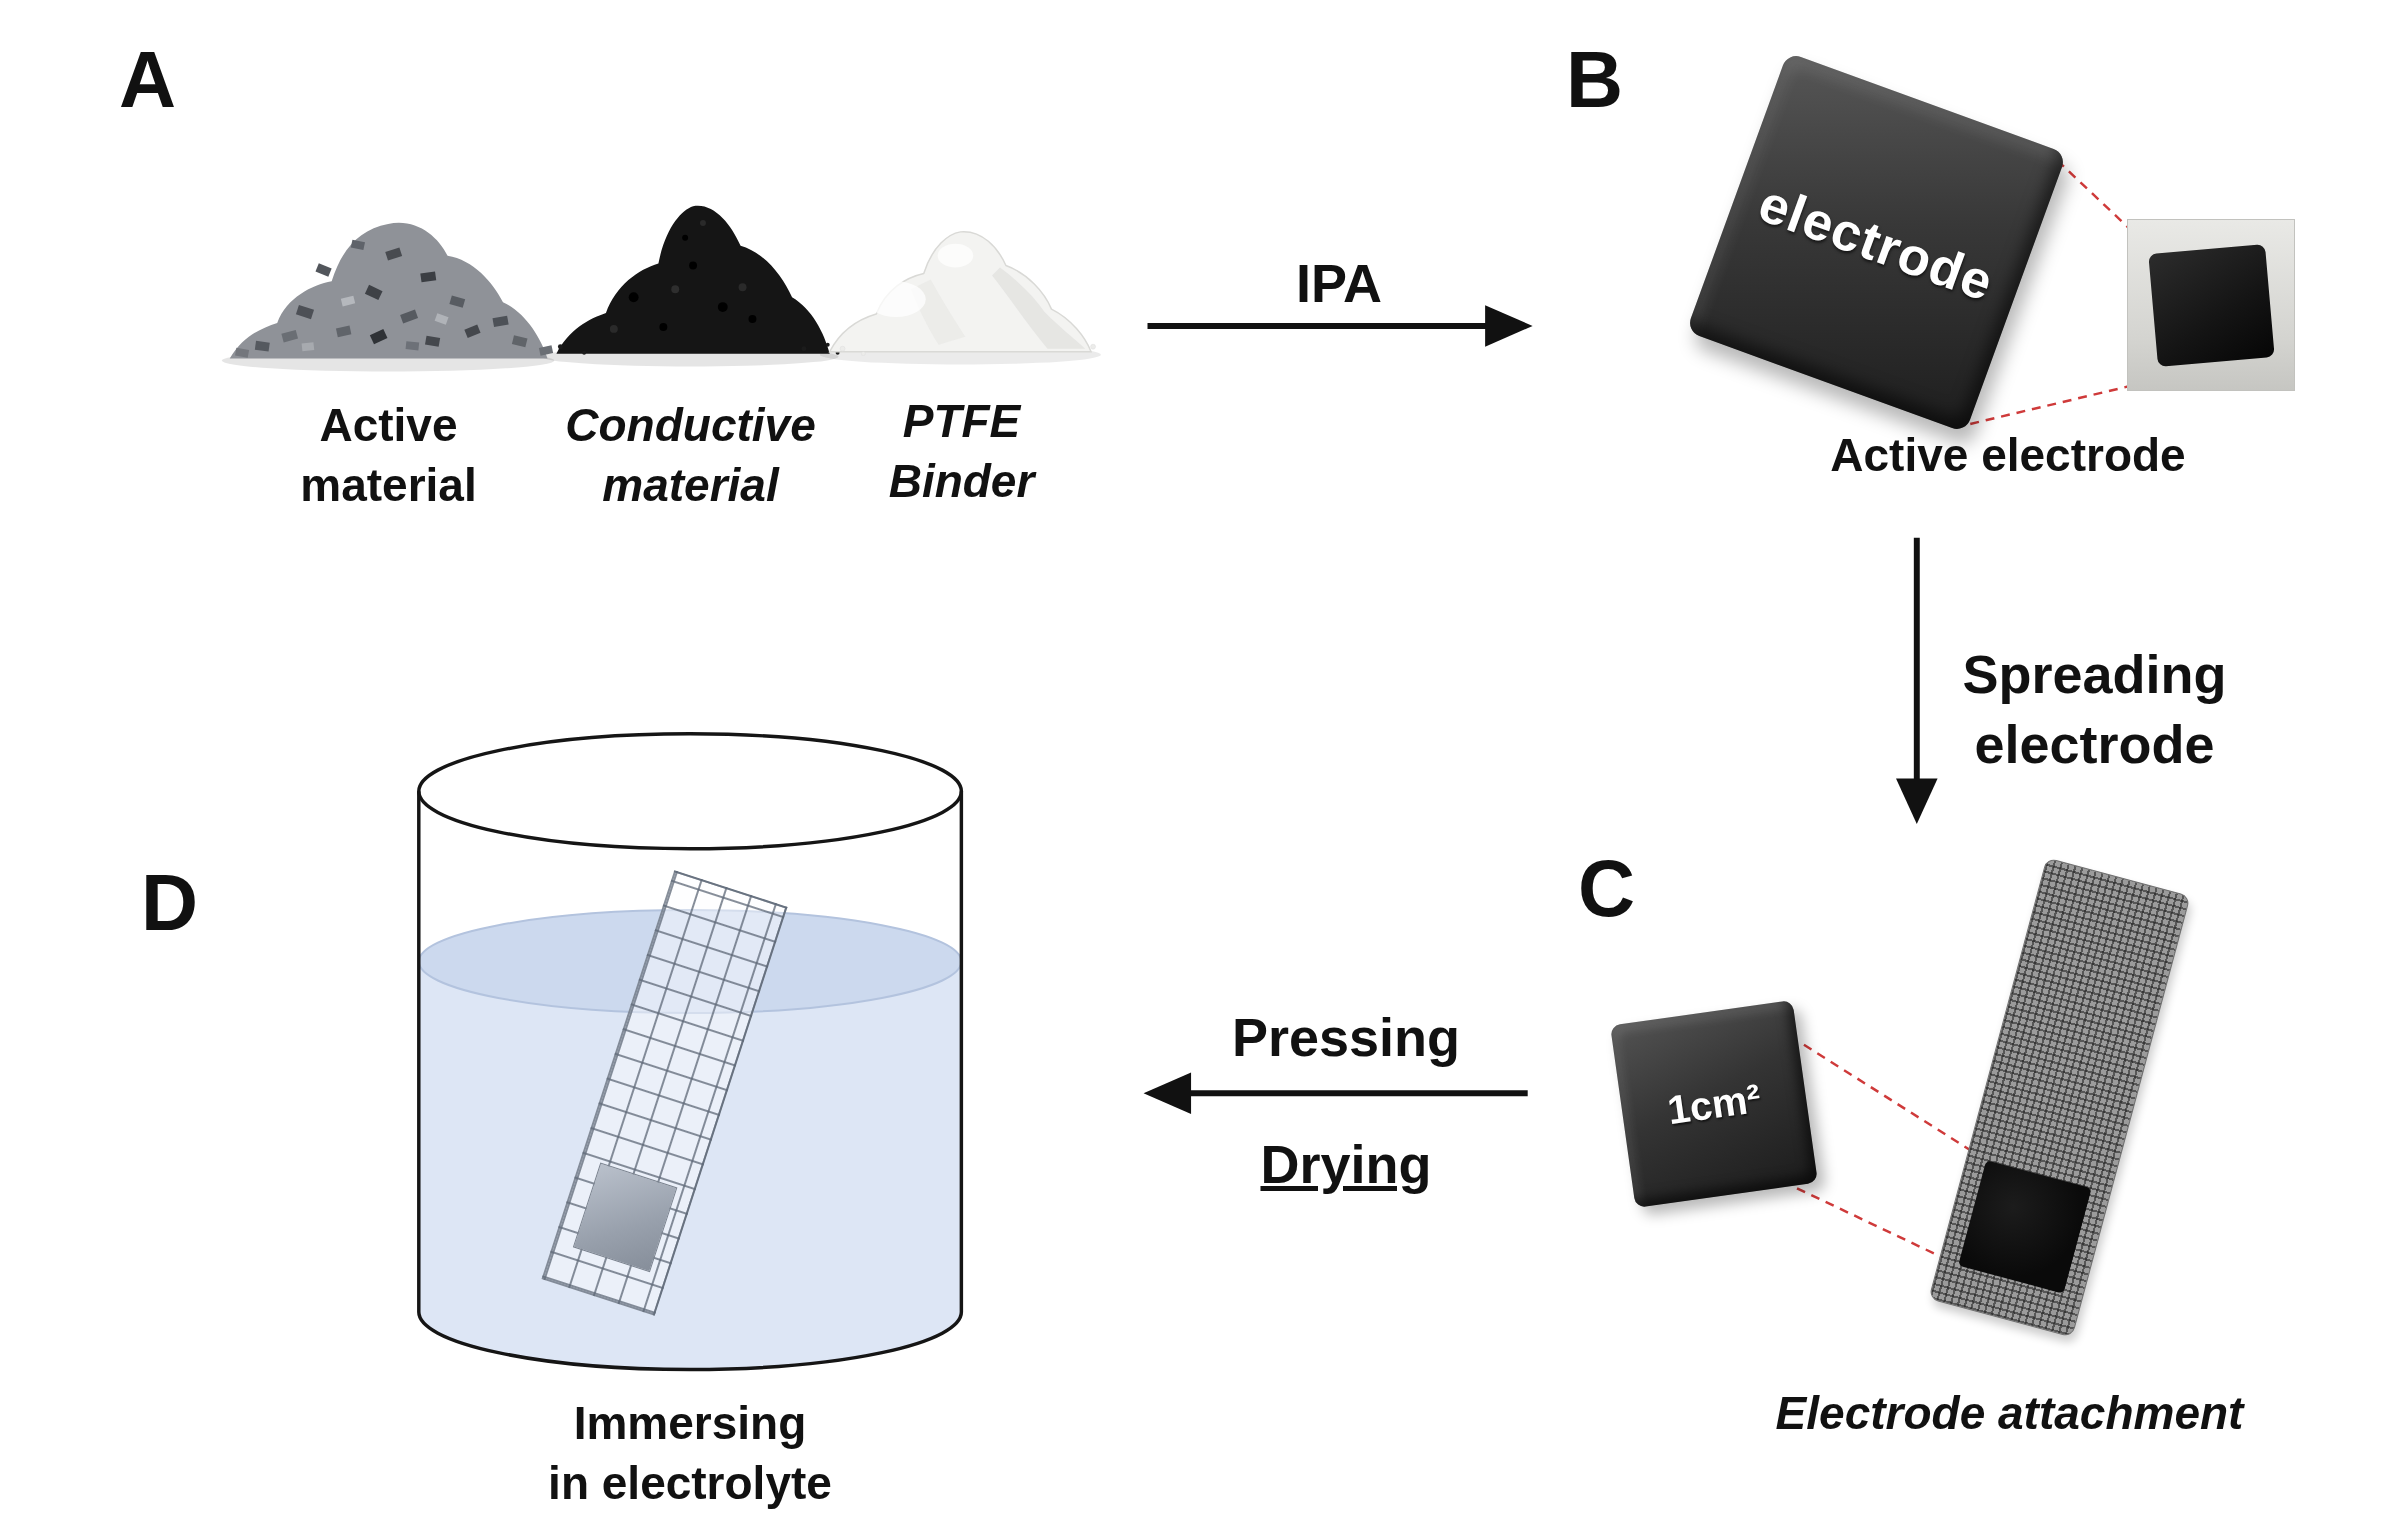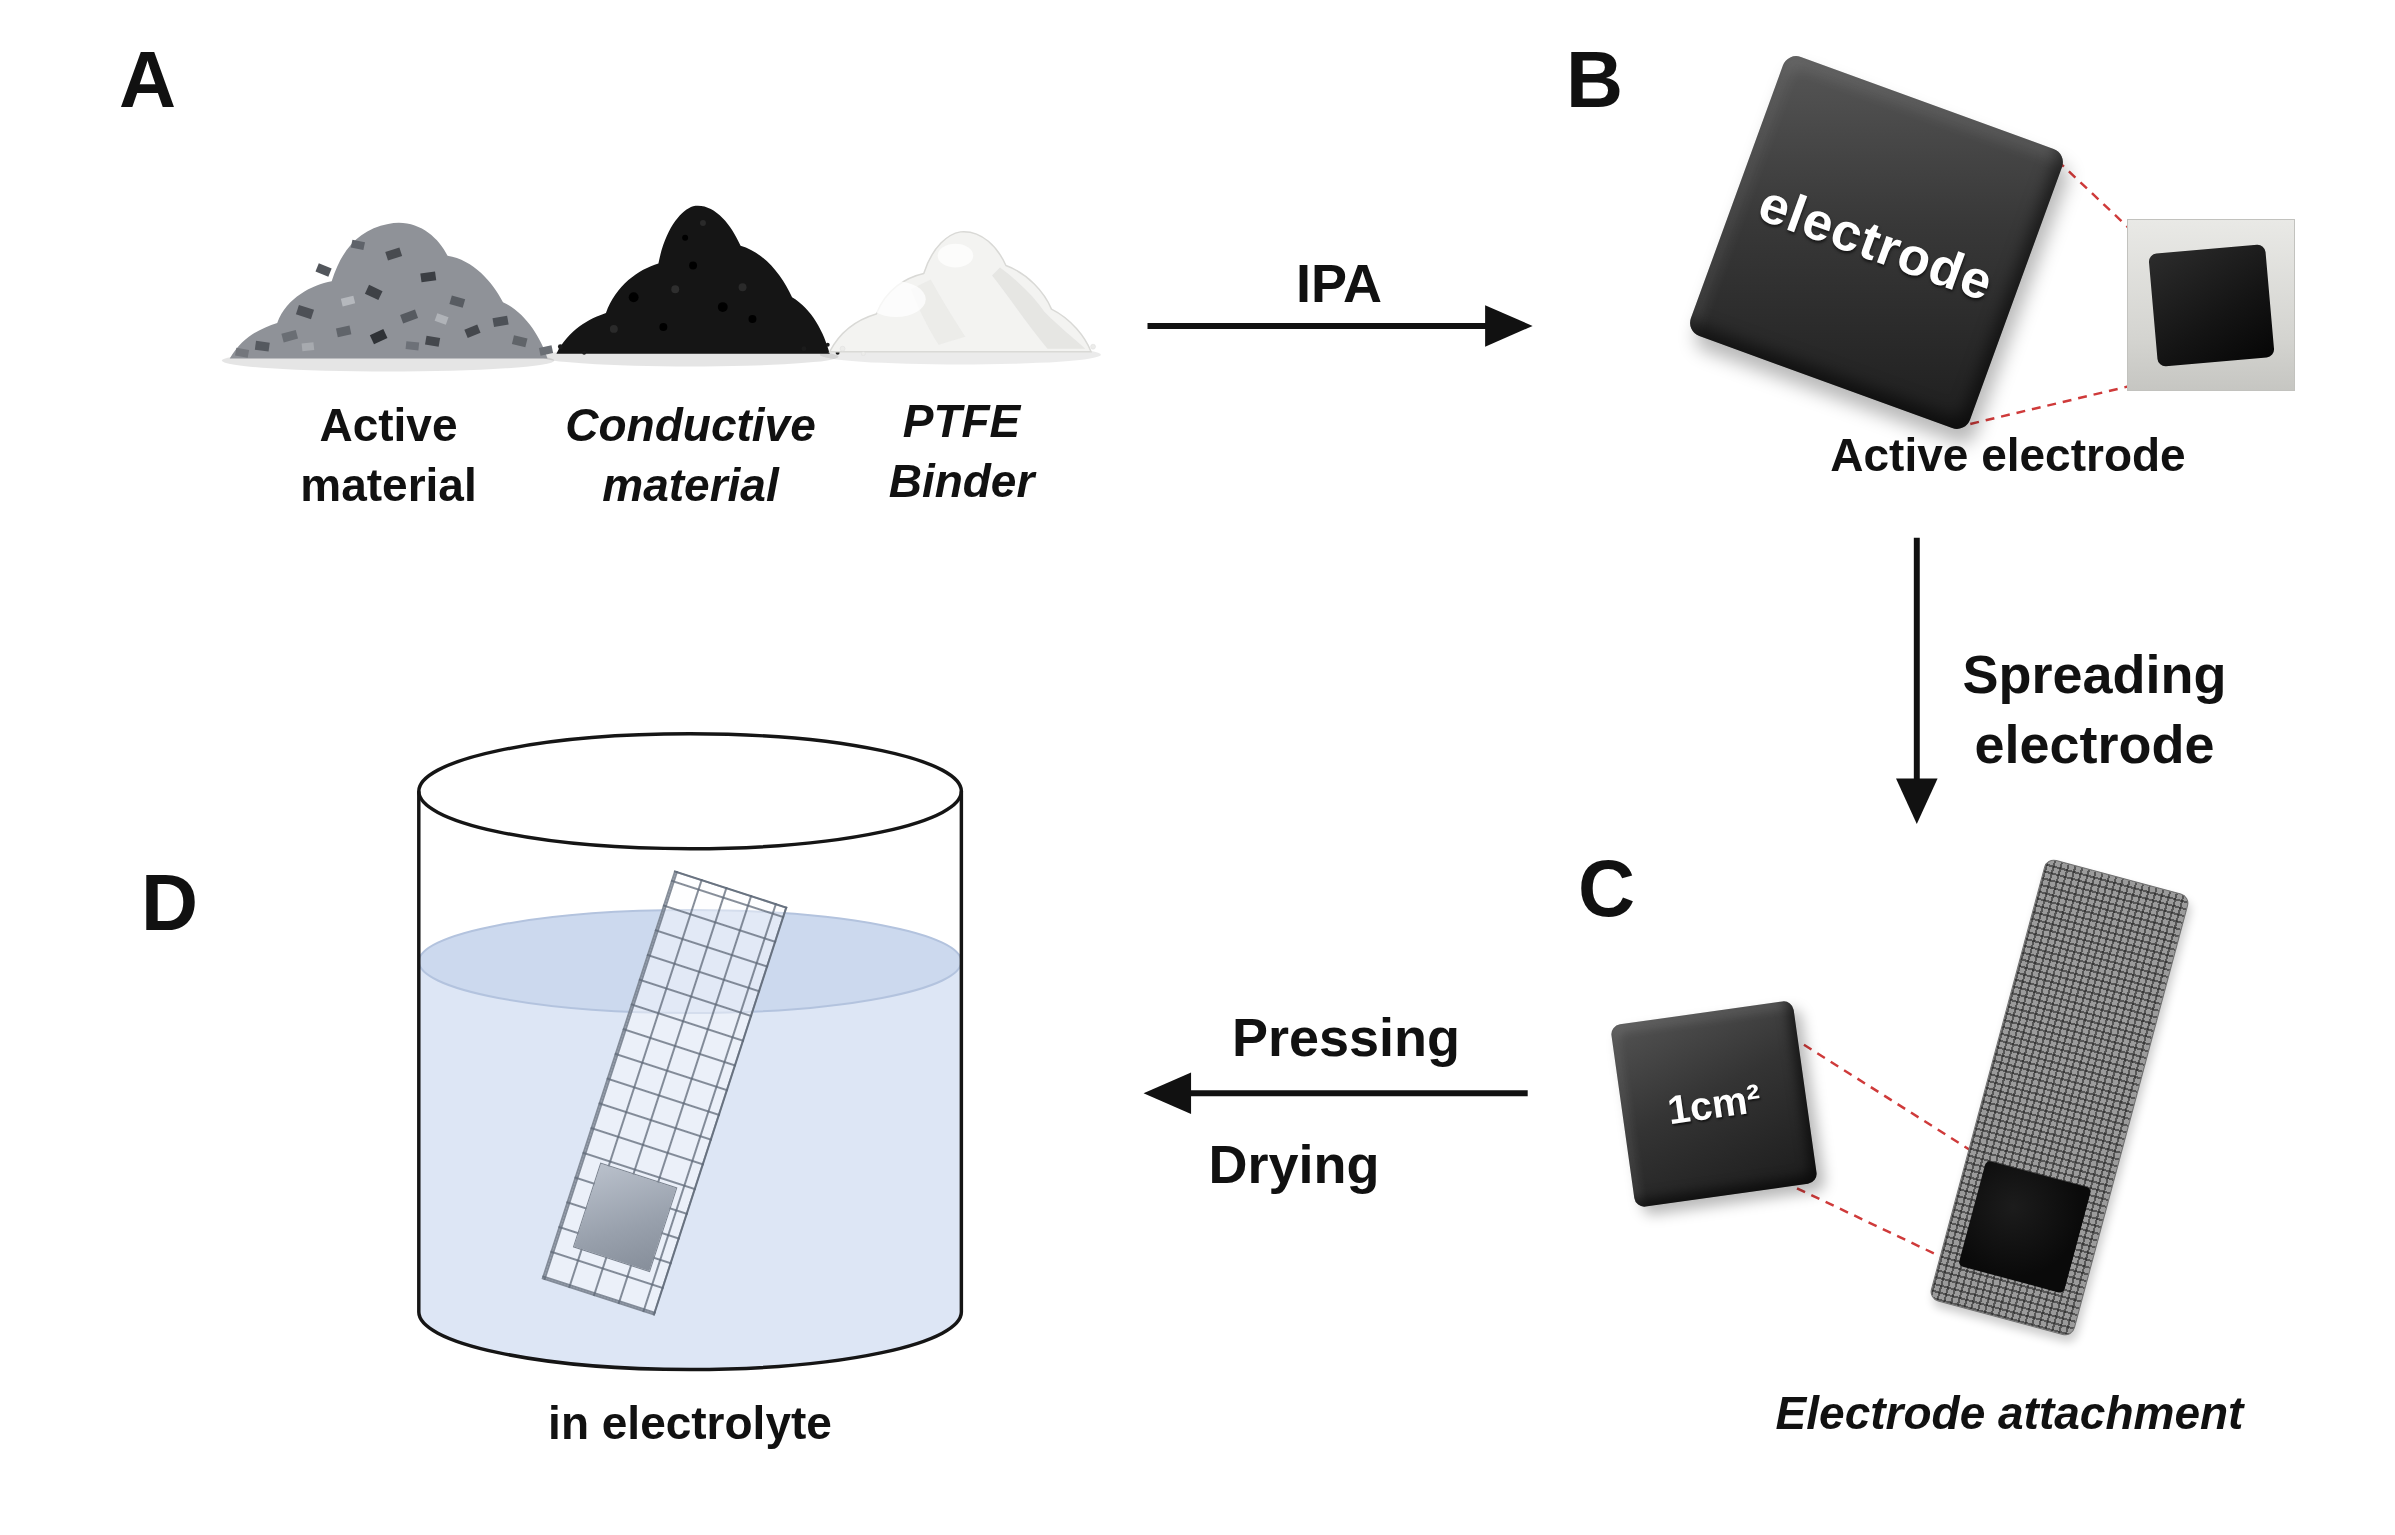--- a/index.html
+++ b/index.html
@@ -212,29 +212,30 @@
   <span>1cm²</span>
 </div>
 
 <div class="abs mesh-strip-c">
   <div class="attached-sq"></div>
 </div>
 
 <div class="abs caption" style="left:1653px;top:1384px;width:713px;font-style:italic;">Electrode attachment</div>
 
 <div class="abs arrow-label" style="left:1148px;top:1002px;width:396px;">Pressing</div>
-<div class="abs arrow-label" style="left:1096px;top:1129px;width:396px;">Drying</div>
+<div class="abs arrow-label" style="left:1148px;top:1129px;width:396px;text-decoration:underline;">Drying</div>
 
 <div class="abs panel-letter" style="left:141px;top:863px;">D</div>
 
 <div class="abs mesh-strip-d">
   <div class="immersed-sq"></div>
 </div>
 
 <div class="abs caption" style="left:413px;top:1394px;width:554px;">
+  <div>Immersing</div>
   <div>in electrolyte</div>
 </div>
 
 <svg class="layer" viewBox="0 0 2420 1551" style="pointer-events:none;">
   <g stroke="#151515" stroke-width="3.5" fill="none">
     <ellipse cx="697" cy="799" rx="274" ry="58"></ellipse>
     <line x1="423" y1="799" x2="423" y2="1325"></line>
     <line x1="971" y1="799" x2="971" y2="1325"></line>
     <path d="M 423 1325 A 274 58 0 0 0 971 1325"></path>
   </g>

